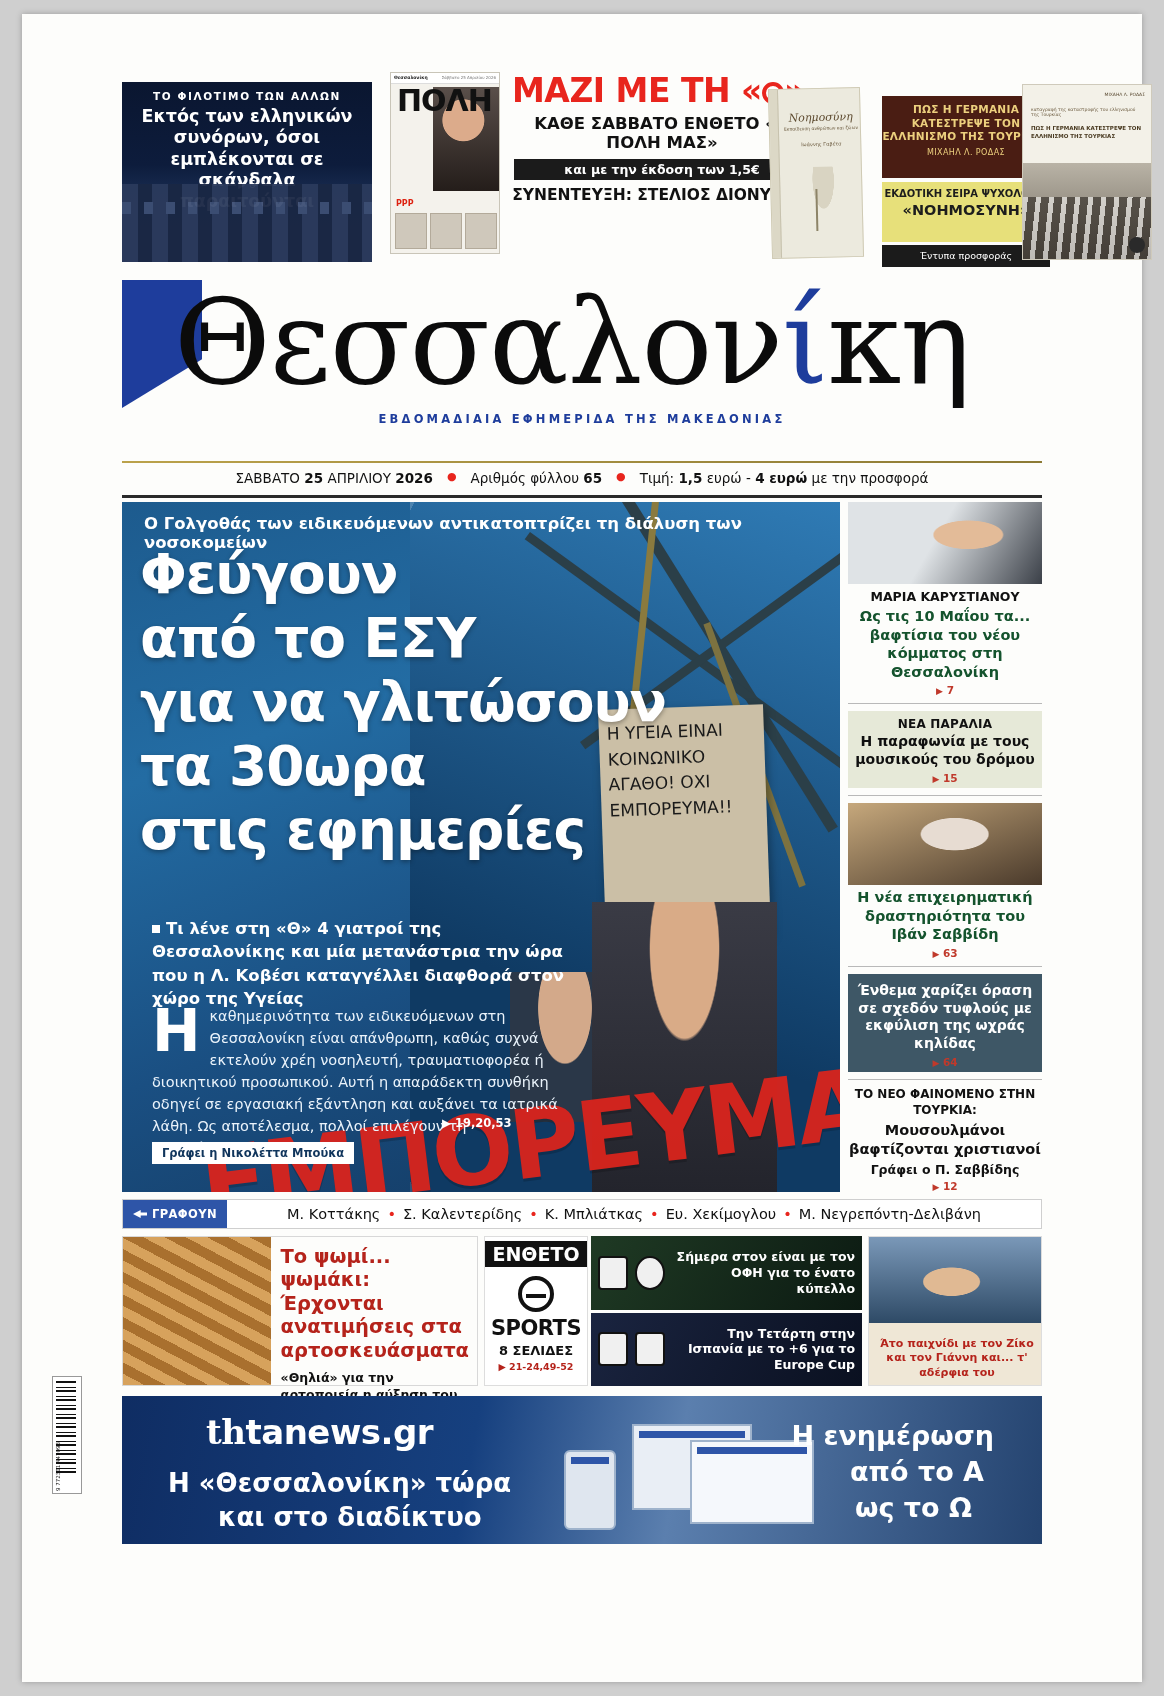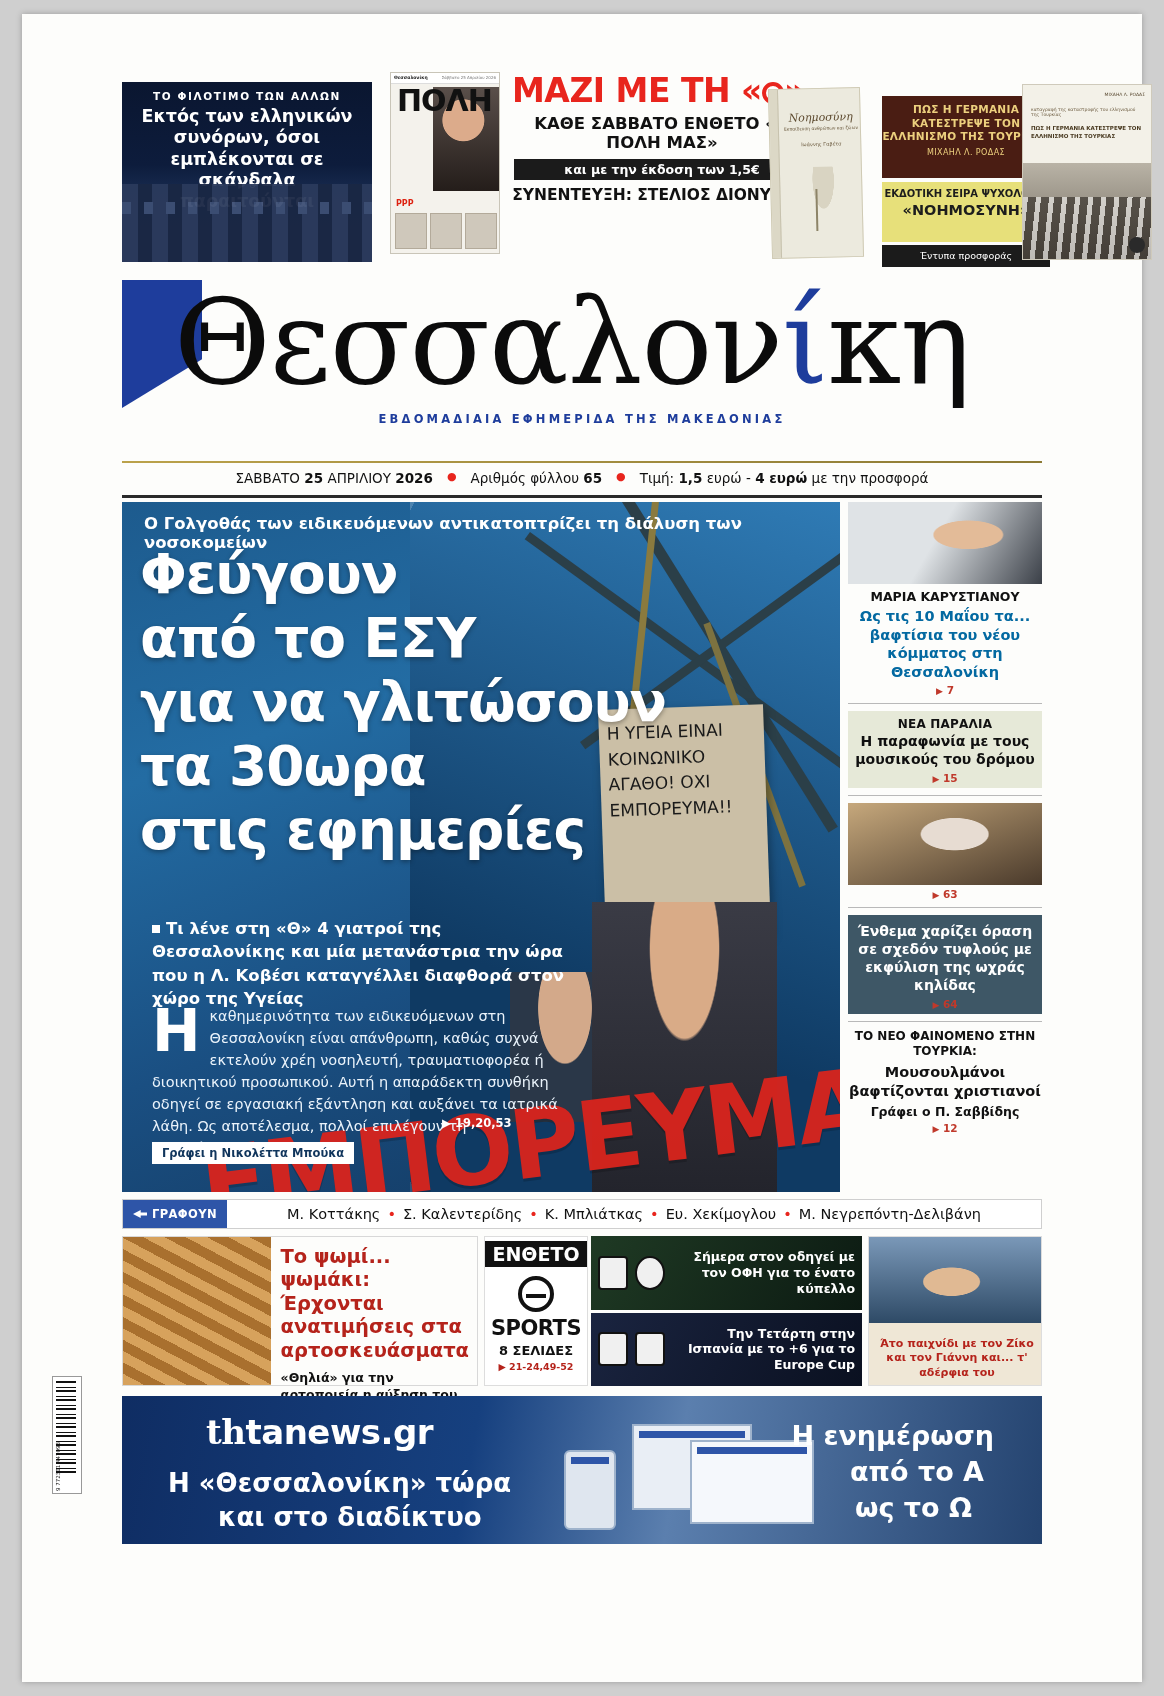--- a/index.html
+++ b/index.html
@@ -234,21 +234,21 @@
   .sidebar{ position:absolute; left:826px; top:488px; width:194px; height:690px; }
   .sb-div{ border-top:1px solid #b9b9b9; margin:7px 0; }
   .sb-photo{ width:100%; height:82px; background:linear-gradient(135deg,#c9cdd2,#6e737a); }
   .sb-photo.p1{background:
       radial-gradient(ellipse at 62% 40%, #e3bb98 0 20%, transparent 21%),
       linear-gradient(120deg,#dfe3e6 0 45%, #3b4048 100%);}
   .sb-photo.p2{background:
       radial-gradient(ellipse at 55% 38%, #e7dcd2 0 22%, transparent 23%),
       linear-gradient(160deg,#c6a87c,#4a3a2b);}
   .sb-name{ text-align:center; font-size:12.5px; font-weight:900; color:#111; margin-top:5px; }
-  .sb-head{ text-align:center; font-size:14.5px; font-weight:800; line-height:1.28; color:#0369a1; margin-top:3px;}
+  .sb-head{ text-align:center; font-size:14.5px; font-weight:800; line-height:1.28; color:#14532d; margin-top:3px;}
   .sb-box{ background:#e6e9d8; padding:6px 5px 4px; text-align:center; }
   .sb-box .t{ font-size:12px; font-weight:900; color:#111; letter-spacing:.2px;}
   .sb-box .h{ font-size:14px; font-weight:800; color:#0f0f0f; line-height:1.28; margin-top:2px;}
   .sb-box.dark{ background:#3e5766; }
   .sb-box.dark .h{ color:#fff; }
   .sb-page{ text-align:center; font-size:10.5px; font-weight:800; color:#c0392b; margin-top:3px;}
   .sb-page .tri{font-size:9px;}
   .sb-blk{ text-align:center; margin-top:6px; }
   .sb-blk .k{ font-size:12px; font-weight:900; color:#111; line-height:1.3;}
   .sb-blk .h{ font-size:14.5px; font-weight:800; color:#111; line-height:1.3; margin-top:3px;}
@@ -466,20 +466,21 @@
     <div class="sb-box">
       <div class="t">ΝΕΑ ΠΑΡΑΛΙΑ</div>
       <div class="h">Η παραφωνία με τους μουσικούς του δρόμου</div>
       <div class="sb-page"><span class="tri">▶</span> <span>15</span></div>
     </div>
 
     <div class="sb-div"></div>
 
     <div>
       <div class="sb-photo p2"></div>
+      <div class="sb-head">Η νέα επιχειρηματική δραστηριότητα του Ιβάν Σαββίδη</div>
       <div class="sb-page"><span class="tri">▶</span> <span>63</span></div>
     </div>
 
     <div class="sb-div"></div>
 
     <div class="sb-box dark">
       <div class="h">Ένθεμα χαρίζει όραση σε σχεδόν τυφλούς με εκφύλιση της ωχράς κηλίδας</div>
       <div class="sb-page"><span class="tri">▶</span> <span>64</span></div>
     </div>
 
@@ -528,21 +529,21 @@
           <div class="en">ΕΝΘΕΤΟ</div>
           <div class="theta"></div>
           <div class="sp">SPORTS</div>
           <div class="pages">8 ΣΕΛΙΔΕΣ</div>
           <div class="pg">▶ <span>21-24,49-52</span></div>
         </div>
         <div class="cells">
           <div class="cell">
             <span class="crest"></span>
             <span class="crest c"></span>
-            <span class="t">Σήμερα στον οδηγεί με τον ΟΦΗ για το ένατο κύπελλο</span>
+            <span class="t">Σήμερα στον είναι με τον ΟΦΗ για το ένατο κύπελλο</span>
           </div>
           <div class="cell b2">
             <span class="crest"></span>
             <span class="crest"></span>
             <span class="t">Την Τετάρτη στην Ισπανία με το +6 για το Europe Cup</span>
           </div>
         </div>
       </div>
     </div>
 

